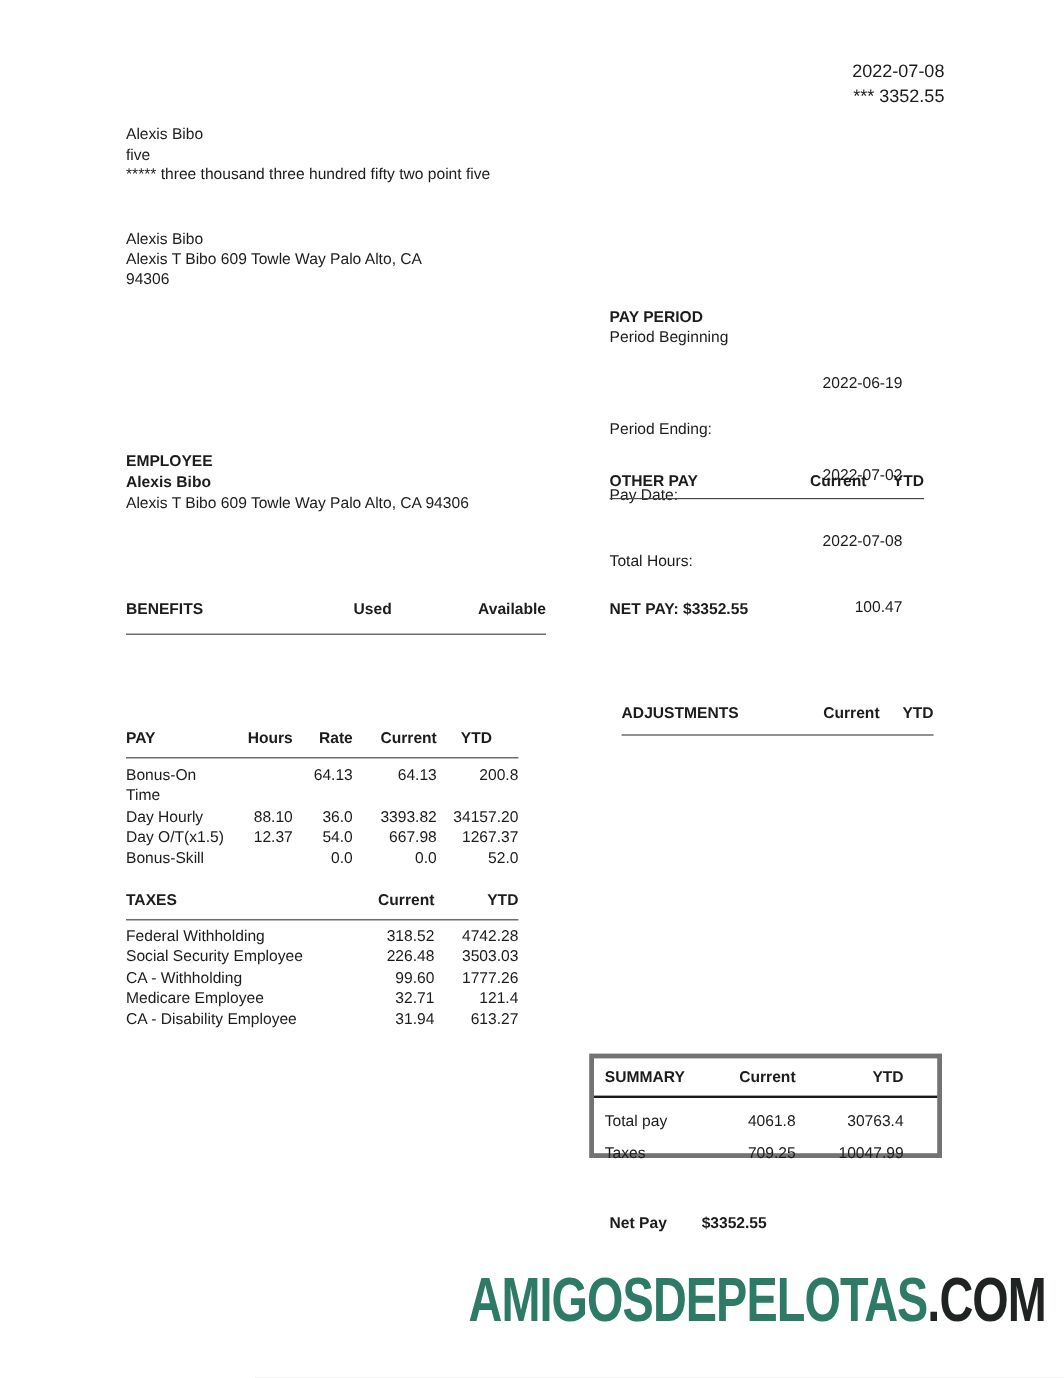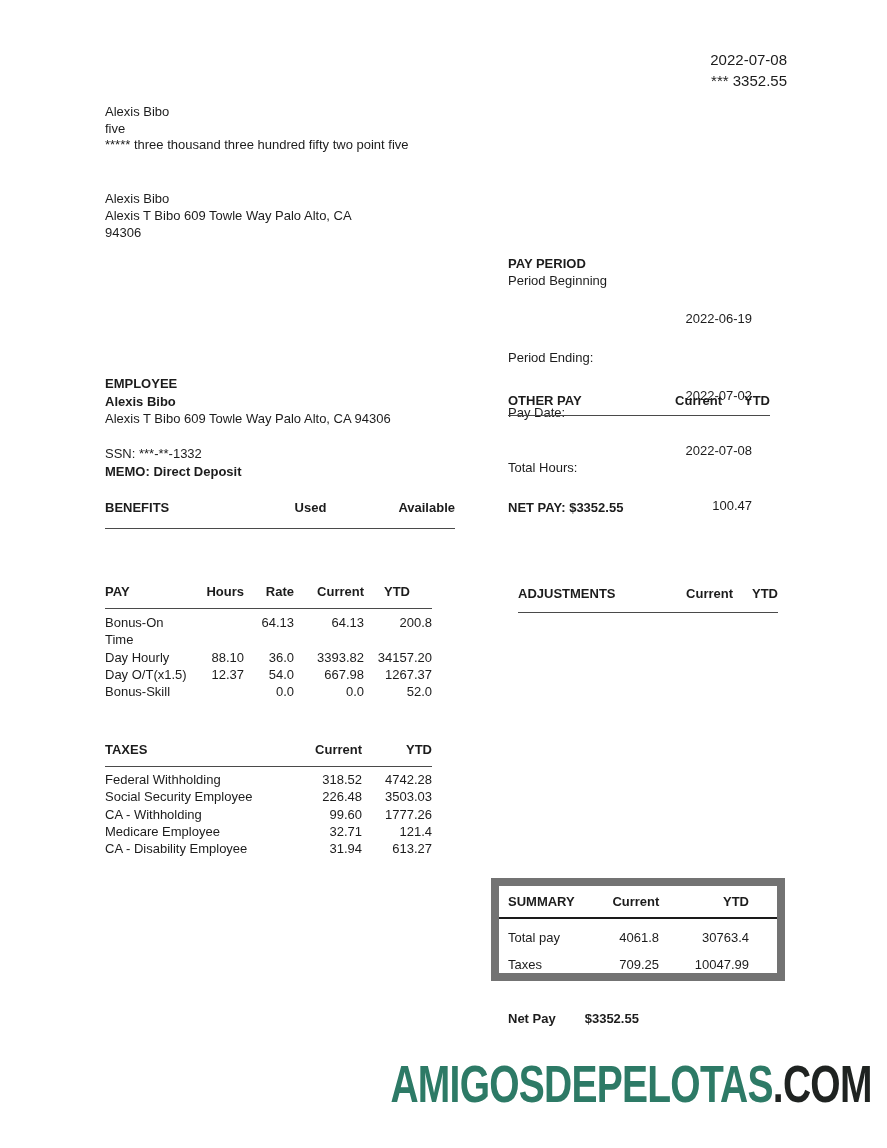--- a/index.html
+++ b/index.html
@@ -39,21 +39,21 @@
   .otherpay-block .ln{margin-top:7px;}
   .col-cur{width:60px;text-align:right;}
   .col-ytd{width:48px;text-align:right;}
   
   .benefits-block{top:500px;left:105px;width:350px;}
   .benefits-block .ln{margin-top:13px;}
   .col-used{width:105px;text-align:center;}
   .col-avail{width:92px;text-align:right;}
   .netpay-line{top:500px;left:508px;}
   
-  .pay-block{top:583px;left:105px;width:327px;}
+  .pay-block{top:606px;left:105px;width:327px;}
   .pay-block .ln{margin-top:8px;margin-bottom:5px;}
   .pay-block .trow{display:flex;line-height:17.2px;}
   .c-name{flex:1;text-align:left;}
   .c-hours{width:52px;text-align:right;}
   .c-rate{width:50px;text-align:right;}
   .c-current{width:70px;text-align:right;}
   .c-ytd{width:68px;text-align:right;}
   .pad-ytd{padding-right:22px;box-sizing:border-box;}
   
   .adj-block{top:586px;left:518px;width:260px;}
@@ -61,21 +61,21 @@
   .adj-cur{width:62px;text-align:right;}
   .adj-ytd{width:45px;text-align:right;}
   
   .taxes-block{top:741px;left:105px;width:327px;}
   .taxes-block .ln{margin-top:8px;margin-bottom:4px;}
   .taxes-block .trow{display:flex;line-height:17.2px;}
   .t-name{flex:1;text-align:left;}
   .t-current{width:80px;text-align:right;}
   .t-ytd{width:70px;text-align:right;}
   
-  .summary-box{top:878px;left:491px;width:294px;height:103px;border:8px solid #737373;box-sizing:border-box;}
+  .summary-box{top:878px;left:491px;width:294px;height:87px;border:4px solid #737373;box-sizing:border-box;}
   .sum-head{display:flex;align-items:center;height:31px;border-bottom:2px solid #1a1a1a;padding:0 28px 0 9px;font-weight:bold;}
   .sum-row{display:flex;padding:0 28px 0 9px;margin-top:10px;line-height:17px;}
   .s-cur{width:85px;text-align:right;}
   .s-ytd{width:90px;text-align:right;}
   
   .netpay-foot{top:1010px;left:508px;display:flex;font-weight:bold;line-height:17px;}
   .netpay-foot .npf-val{margin-left:29px;}
   
   .wm{top:1058px;right:15px;font-size:52px;font-weight:bold;letter-spacing:-1px;transform:scaleX(0.75);transform-origin:right center;white-space:nowrap;line-height:52px;}
   .wm-com{color:#1f2321;}
@@ -120,24 +120,20 @@
     <div class="pp-row">
       <span class="flex1">Total Hours:</span>
       <span class="rt">100.47</span>
     </div>
   </div>
 
   <div class="abs employee-block">
     <div class="bold">EMPLOYEE</div>
     <div class="bold">Alexis Bibo</div>
     <div>Alexis T Bibo 609 Towle Way Palo Alto, CA 94306</div>
-  </div>
-  <div class="abs ssn-block">
-    <div>SSN: ***-**-1332</div>
-    <div class="bold">MEMO: Direct Deposit</div>
   </div>
 
   <div class="abs otherpay-block">
     <div class="row bold">
       <span class="flex1">OTHER PAY</span>
       <span class="col-cur">Current</span>
       <span class="col-ytd">YTD</span>
     </div>
     <div class="ln"></div>
   </div>

